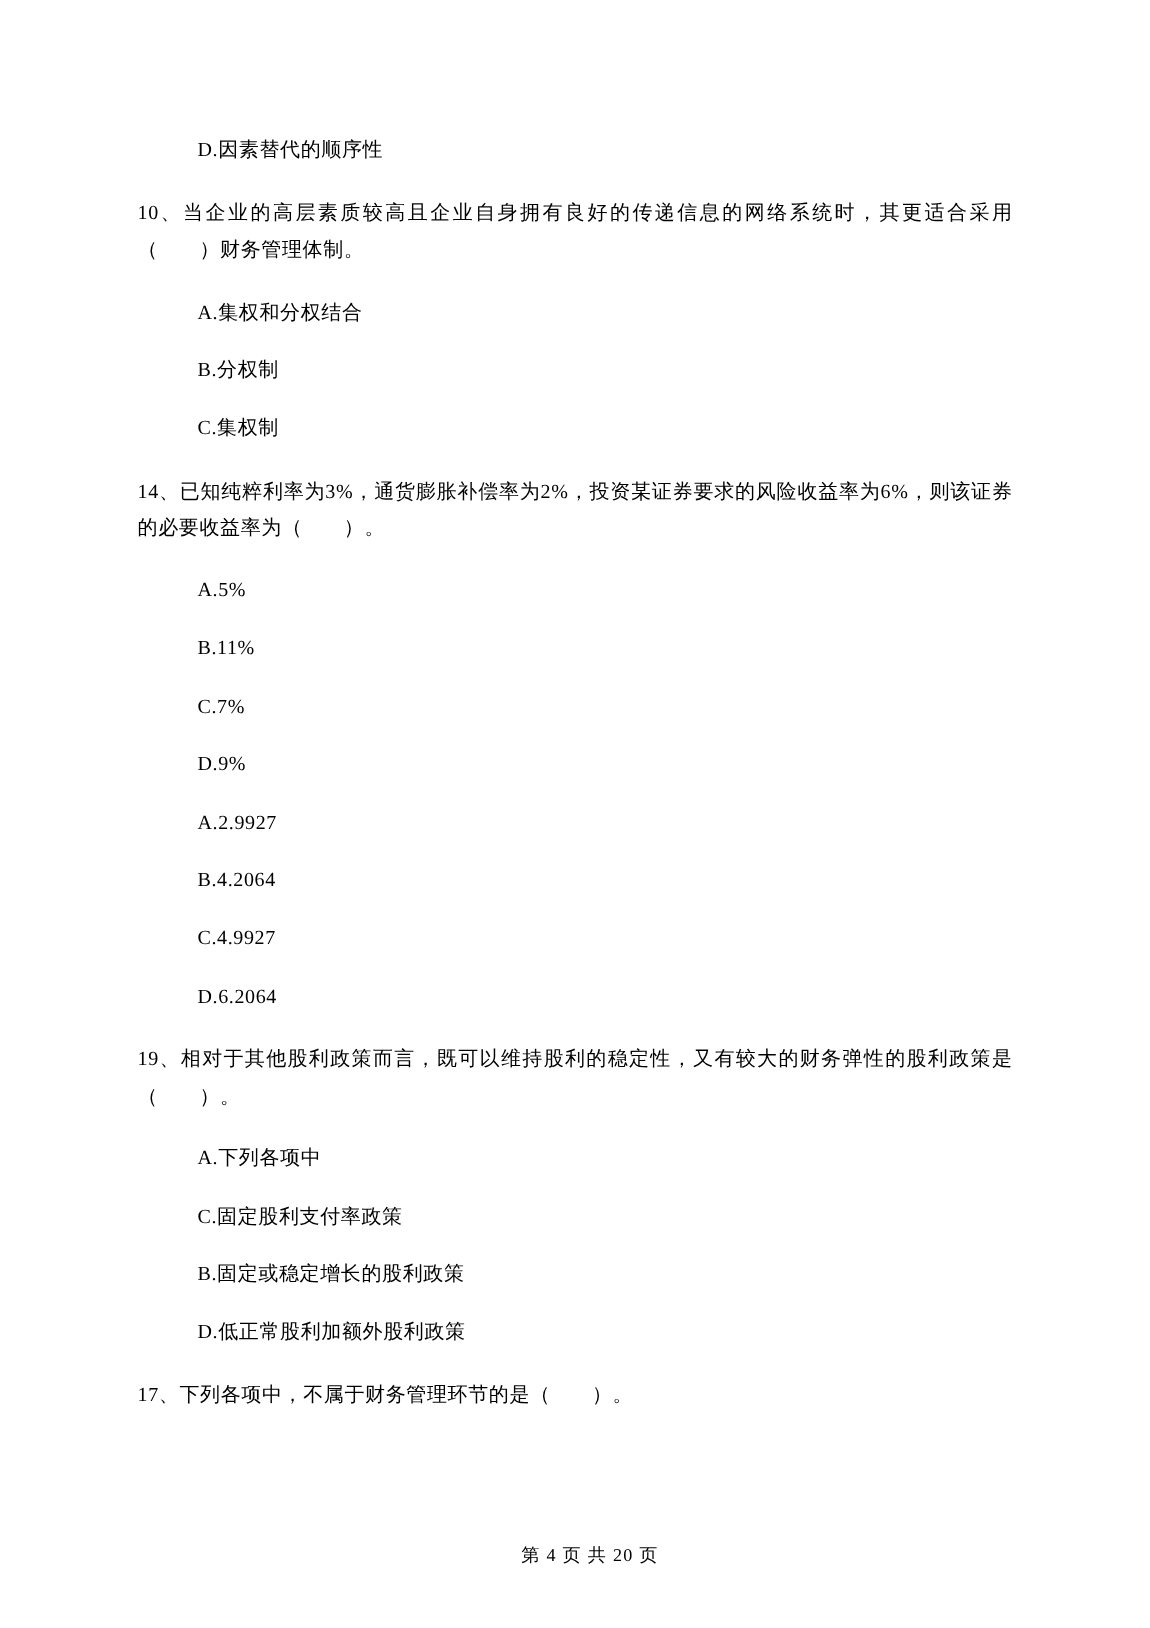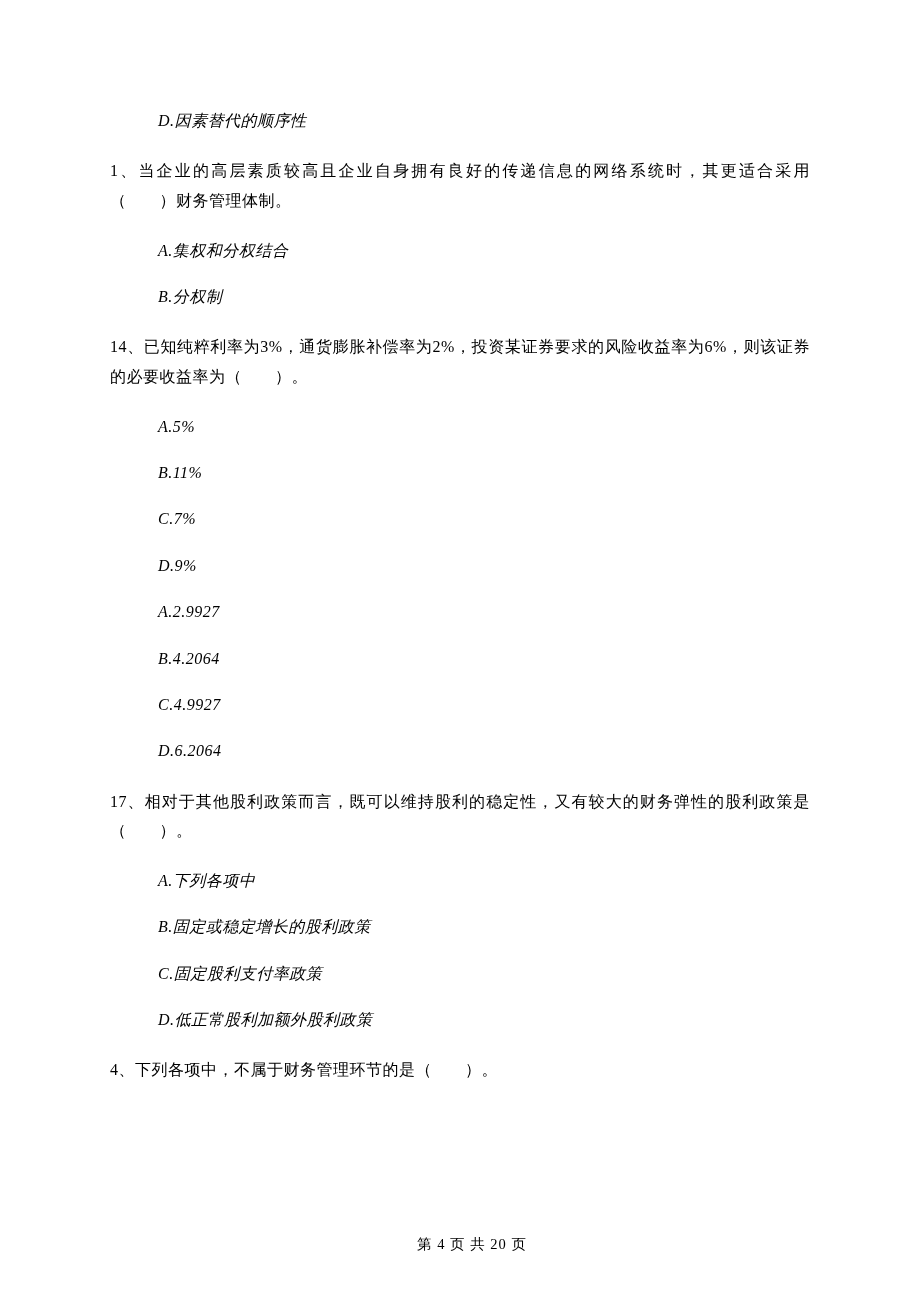--- a/index.html
+++ b/index.html
@@ -18,21 +18,20 @@
     height: 1302px;
     box-sizing: border-box;
     padding: 110px 110px 0 110px;
   }
   .option {
     padding-left: 48px;
     font-size: 16px;
     line-height: 1.4;
     margin-bottom: 24px;
     letter-spacing: 0.5px;
-    font-style: italic;
   }
   .question {
     font-size: 16px;
     line-height: 1.85;
     margin-bottom: 24px;
     letter-spacing: 0.5px;
     text-align: justify;
   }
   .opt-group {
     margin-top: 13px;
@@ -52,45 +51,46 @@
     padding-left: 12px;
   }
 </style>
 </head>
 <body>
 
 <div class="page">
 
   <div class="option">D.因素替代的顺序性</div>
 
-  <div class="question">1、当企业的高层素质较高且企业自身拥有良好的传递信息的网络系统时，其更适合采用（　　）财务管理体制。</div>
+  <div class="question">10、当企业的高层素质较高且企业自身拥有良好的传递信息的网络系统时，其更适合采用（　　）财务管理体制。</div>
   <div class="opt-group">
     <div class="option">A.集权和分权结合</div>
     <div class="option">B.分权制</div>
+    <div class="option">C.集权制</div>
   </div>
 
   <div class="question">14、已知纯粹利率为3%，通货膨胀补偿率为2%，投资某证券要求的风险收益率为6%，则该证券的必要收益率为（　　）。</div>
   <div class="opt-group">
     <div class="option">A.5%</div>
     <div class="option">B.11%</div>
     <div class="option">C.7%</div>
     <div class="option">D.9%</div>
   </div>
 
   <div class="opt-group">
     <div class="option">A.2.9927</div>
     <div class="option">B.4.2064</div>
     <div class="option">C.4.9927</div>
     <div class="option">D.6.2064</div>
   </div>
 
-  <div class="question">17、相对于其他股利政策而言，既可以维持股利的稳定性，又有较大的财务弹性的股利政策是（　　）。</div>
+  <div class="question">19、相对于其他股利政策而言，既可以维持股利的稳定性，又有较大的财务弹性的股利政策是（　　）。</div>
   <div class="opt-group">
     <div class="option">A.下列各项中</div>
+    <div class="option">C.固定股利支付率政策</div>
     <div class="option">B.固定或稳定增长的股利政策</div>
-    <div class="option">C.固定股利支付率政策</div>
     <div class="option">D.低正常股利加额外股利政策</div>
   </div>
 
-  <div class="question">4、下列各项中，不属于财务管理环节的是（　　）。</div>
+  <div class="question">17、下列各项中，不属于财务管理环节的是（　　）。</div>
 
   <div class="footer">第 4 页 共 20 页</div>
 </div>
 
 </body></html>

